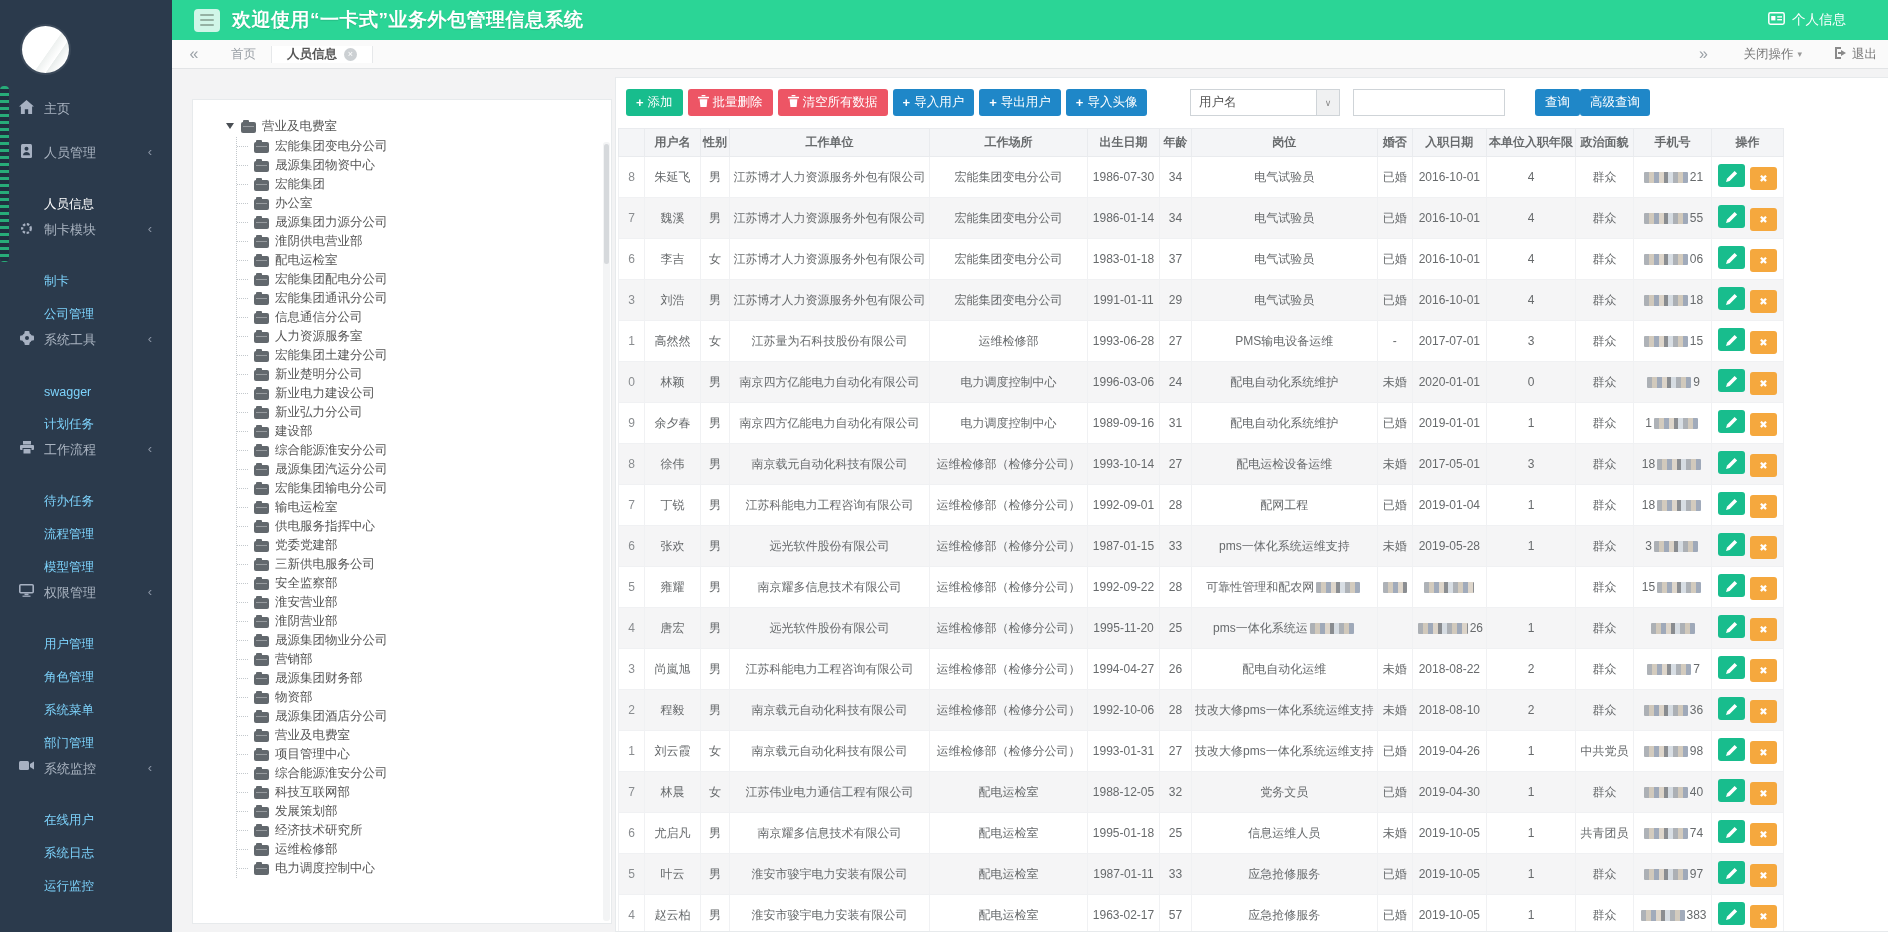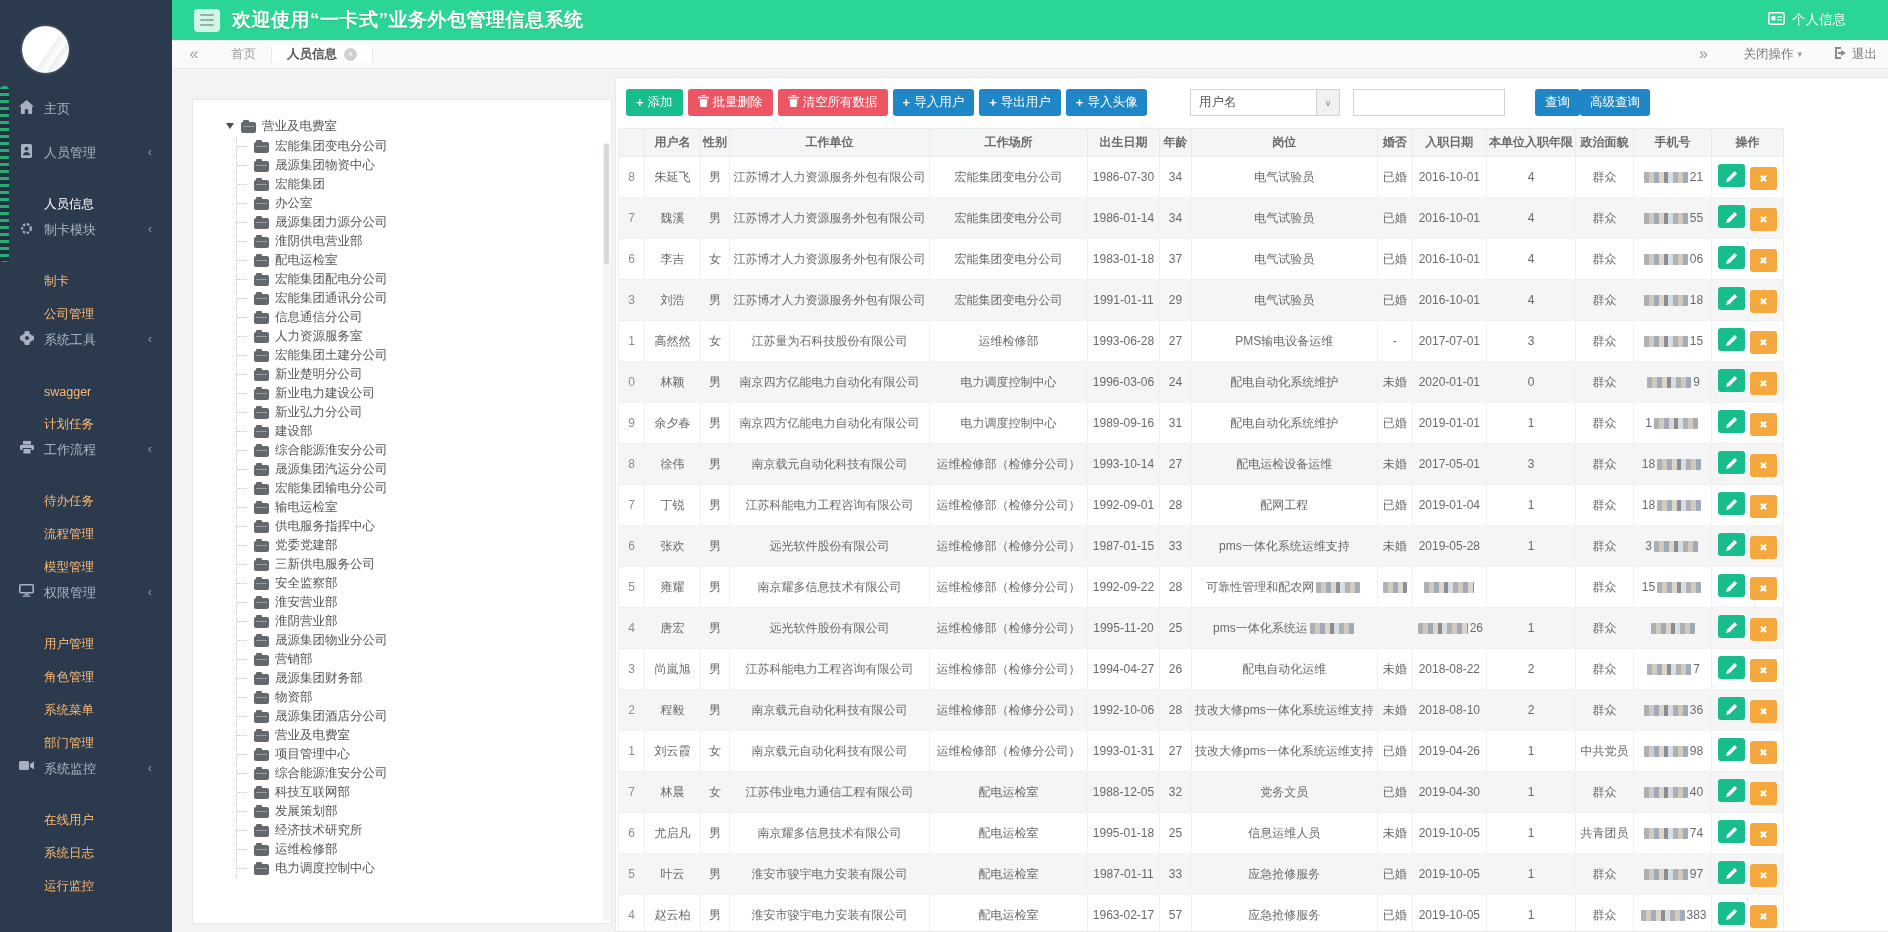--- a/index.html
+++ b/index.html
@@ -8,21 +8,21 @@
 
 .sidebar{width:172px;background:#2b3a4c;flex:none;position:relative}
 .avatar{position:absolute;left:22px;top:26px;width:47px;height:47px;border-radius:50%;
  background:linear-gradient(125deg,#ffffff 55%,#eef1f0 56%,#ffffff 70%,#e9edec 71%,#ffffff 85%);box-shadow:0 0 0 2px rgba(255,255,255,.08)}
 .edge-art{position:absolute;left:0;top:86px;width:9px;height:176px;border-radius:4px;
  background:repeating-linear-gradient(180deg,#27b27b 0 3px,#20303f 3px 7px);opacity:.95}
 .nav{position:absolute;top:100px;left:0;right:0}
 .nav-sec{height:44px;display:flex;align-items:flex-start;padding:0 20px 0 18px;color:#aab4c1;font-size:13px;cursor:pointer}
 .nav-sec .ic{width:17px;margin-right:9px;display:inline-flex;justify-content:center}
 .nav-sec .chev{margin-left:auto;color:#8b95a5;font-size:13px}
-.nav-sub{height:33px;display:flex;align-items:center;padding-left:44px;color:#fdba74;font-size:12.5px;cursor:pointer}
+.nav-sub{height:33px;display:flex;align-items:center;padding-left:44px;color:#7dd3fc;font-size:12.5px;cursor:pointer}
 .nav-sub.active{color:#ffffff}
 
 .main{flex:1;display:flex;flex-direction:column;min-width:0}
 .topbar{height:40px;background:#2bd596;display:flex;align-items:center;color:#fff;flex:none}
 .burger{width:26px;height:23px;background:rgba(255,255,255,.78);border-radius:4px;margin:0 12px 0 22px;
  display:flex;flex-direction:column;justify-content:center;align-items:center;gap:3px;cursor:pointer}
 .burger i{display:block;width:14px;height:2px;background:#95b2a4;border-radius:1px}
 .brand{font-size:19px;font-weight:bold;letter-spacing:.5px;text-shadow:0 1px 1px rgba(0,0,0,.12);white-space:nowrap}
 .userbox{margin-left:auto;margin-right:42px;display:flex;align-items:center;gap:7px;font-size:13.5px;cursor:pointer;white-space:nowrap}
 

